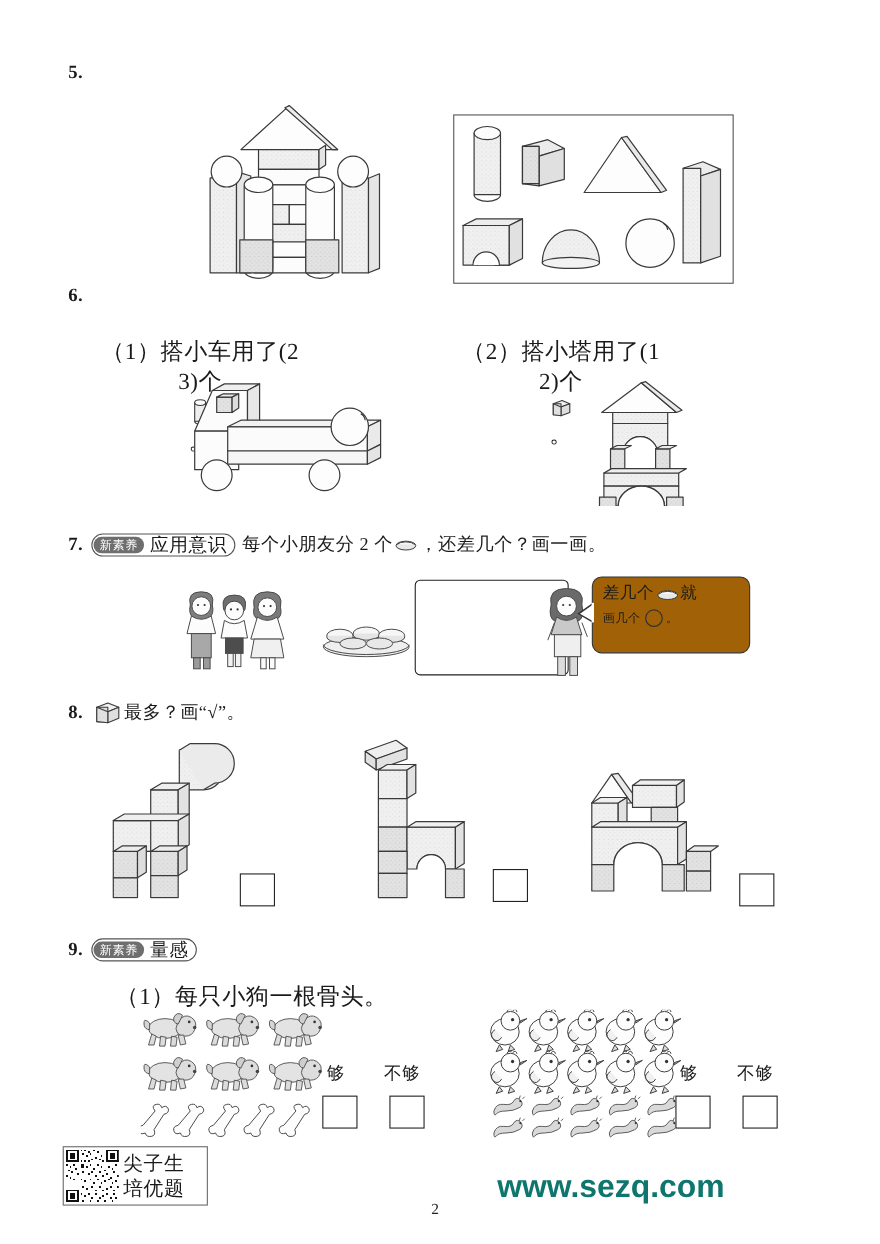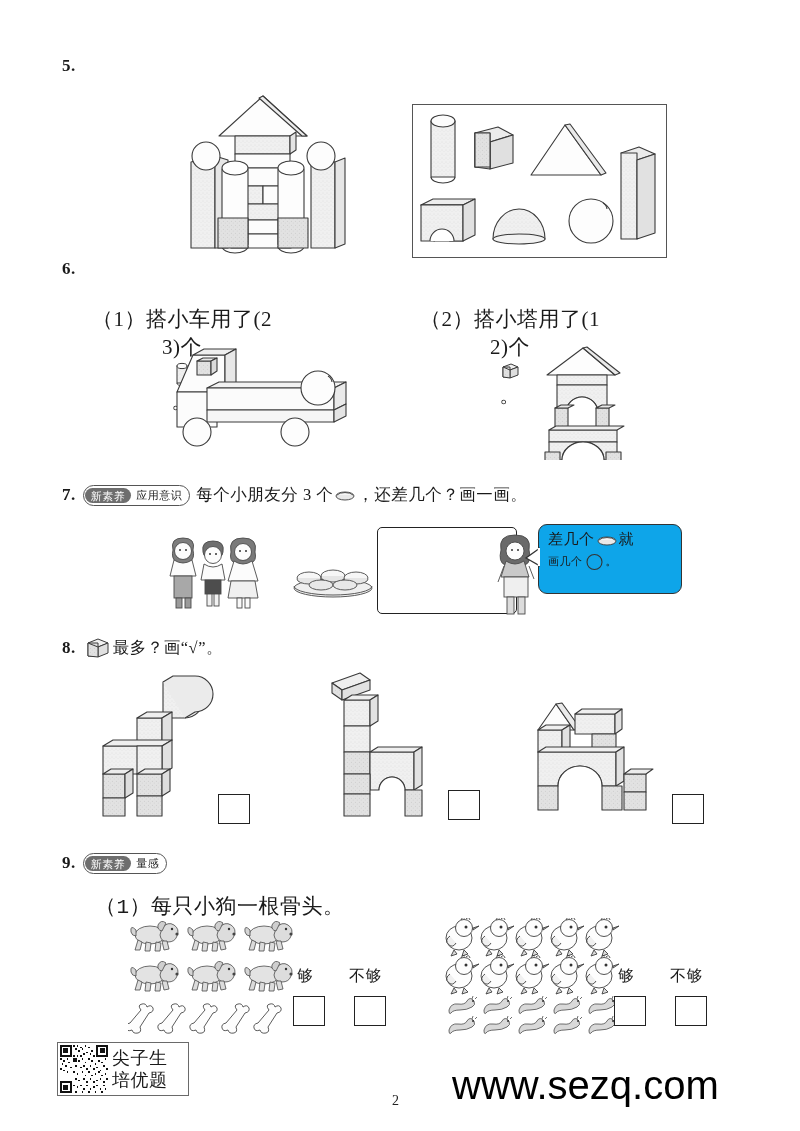--- a/index.html
+++ b/index.html
@@ -26,37 +26,37 @@
     height:19px;padding:0 7px 0 0;margin-right:6px;
     position:relative;top:1px;
     background:#fff;
   }
   .badge .pill{
     background:#6e6e6e;color:#fff;border-radius:10px;
     font-size:11px;padding:1.5px 6px;margin:0 5px 0 1px;
     letter-spacing:.5px;line-height:1.1;
     font-family:"Liberation Sans",sans-serif;
   }
-  .badge .btxt{font-size:11px;letter-spacing:.5px;}
+  .badge .btxt{font-size:17px;letter-spacing:.5px;}
 
   
   .ico{display:inline-block;vertical-align:-4px;margin:0 2px;}
 
   
   .abox{border:1.3px solid #222;background:#fff;}
 
   
   .abs{position:absolute;}
 
   
   .watermark{
     position:absolute;left:452px;top:1063px;
     font-family:"Liberation Sans",sans-serif;
-    font-size:40px;color:#000000;letter-spacing:0px;
-    white-space:nowrap;user-select:none;
+    font-size:29px;color:#0f766e;letter-spacing:0px;
+    white-space:nowrap;user-select:none;font-weight:bold;
   }
 
   
   .qrbox{
     position:absolute;left:57px;top:1042px;
     width:130px;height:52px;border:1px solid #6a6a6a;
     display:flex;align-items:center;background:#fff;
   }
   .qrimg{width:48px;height:48px;margin:1px 4px 1px 2px;flex:none;}
   .qrlabel{font-size:18px;line-height:1.25;letter-spacing:.5px;}
@@ -248,21 +248,21 @@
       <rect x="81" y="112" width="15" height="10" fill="url(#spk2)"></rect>
     </g>
   </svg>
 
   <div class="abs qline" style="left:62px;top:484px;width:710px;align-items:center;">
     <span class="qnum">7.</span>
     <span class="badge">
       <span class="pill">新素养</span>
       <span class="btxt">应用意识</span>
     </span>
-    <span class="qtext">每个小朋友分 3 个</span>
+    <span class="qtext">每个小朋友分 2 个</span>
     <svg class="ico" width="20" height="12" viewBox="0 0 20 12">
       <ellipse cx="10" cy="7" rx="9" ry="4" fill="#e8e8e8" stroke="#3a3a3a" stroke-width=".9"></ellipse>
       <path d="M2 6 a9 4.5 0 0 1 16 0" fill="#f5f5f5" stroke="#3a3a3a" stroke-width=".9"></path>
     </svg>
     <span class="qtext">，还差几个？画一画。</span>
   </div>
 
   <svg class="abs" style="left:165px;top:534px;" width="110" height="82" viewBox="0 0 110 82">
     <g stroke="#4a4a4a" stroke-width=".9" fill="#fbfbfb">
 
@@ -326,21 +326,21 @@
       <circle cx="25" cy="18" r="1" fill="#333" stroke="none"></circle>
       <path d="M13 29 q9 6 18 0 l5 16 h-28z" fill="#c9c9c9"></path>
       <rect x="11" y="45" width="24" height="20" fill="#efefef"></rect>
       <rect x="14" y="65" width="7" height="17" fill="#dcdcdc"></rect>
       <rect x="25" y="65" width="7" height="17" fill="#dcdcdc"></rect>
       <path d="M11 34 l-6 16" fill="none"></path>
       <path d="M36 34 l5 13" fill="none"></path>
     </g>
   </svg>
 
-  <div class="abs" style="left:538px;top:524px;width:142px;height:68px;border:1.3px solid #333;border-radius:9px;background:#0ea5e9;">
+  <div class="abs" style="left:538px;top:524px;width:142px;height:68px;border:1.3px solid #333;border-radius:9px;background:#a16207;">
     <div style="display:flex;align-items:center;font-size:15px;padding:5px 0 0 9px;letter-spacing:.5px;">
       <span>差几个</span>
       <svg class="ico" width="20" height="12" viewBox="0 0 20 12">
         <ellipse cx="10" cy="7" rx="9" ry="4" fill="#e8e8e8" stroke="#3a3a3a" stroke-width=".9"></ellipse>
         <path d="M2 6 a9 4.5 0 0 1 16 0" fill="#f5f5f5" stroke="#3a3a3a" stroke-width=".9"></path>
       </svg>
       <span>就</span>
     </div>
     <div style="display:flex;align-items:center;font-size:11px;padding:3px 0 0 9px;letter-spacing:.5px;">
       <span>画几个</span>
@@ -437,21 +437,21 @@
   <div class="abs abox" style="left:672px;top:794px;width:30px;height:28px;"></div>
 
   <div class="abs qline" style="left:62px;top:852px;width:700px;align-items:center;">
     <span class="qnum">9.</span>
     <span class="badge">
       <span class="pill">新素养</span>
       <span class="btxt">量感</span>
     </span>
   </div>
 
-  <div class="abs sub" style="left:95px;top:892px;font-family:Liberation Mono, monospace;">（1）每只小狗一根骨头。</div>
+  <div class="abs sub" style="left:105px;top:892px;">（1）每只小狗一根骨头。</div>
 
   <svg class="abs" style="left:128px;top:918px;" width="170" height="120" viewBox="0 0 170 120">
     <defs>
       <g id="dog">
         <g stroke="#4a4a4a" stroke-width=".8" fill="#e3e3e3">
           <ellipse cx="22" cy="17" rx="15" ry="9"></ellipse>
           <path d="M34 10 q6 -7 12 -3 q6 4 3 11 q-2 6 -9 6 q-7 0 -8 -7z" fill="#ddd"></path>
           <path d="M38 5 q-5 -4 -8 2 q-1 5 4 6z" fill="#cfcfcf"></path>
           <circle cx="44" cy="11" r="1.2" fill="#333" stroke="none"></circle>
           <circle cx="49" cy="16" r="1.6" fill="#444" stroke="none"></circle>

